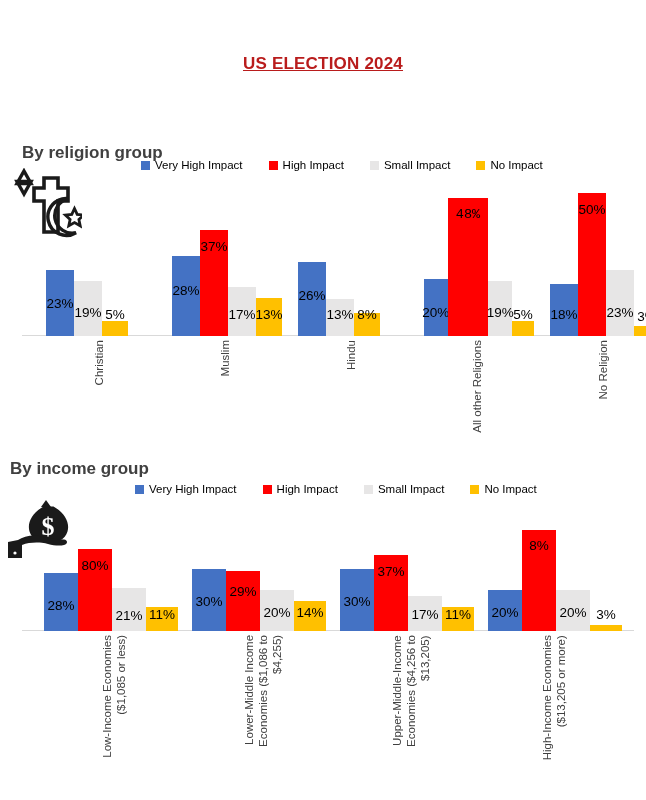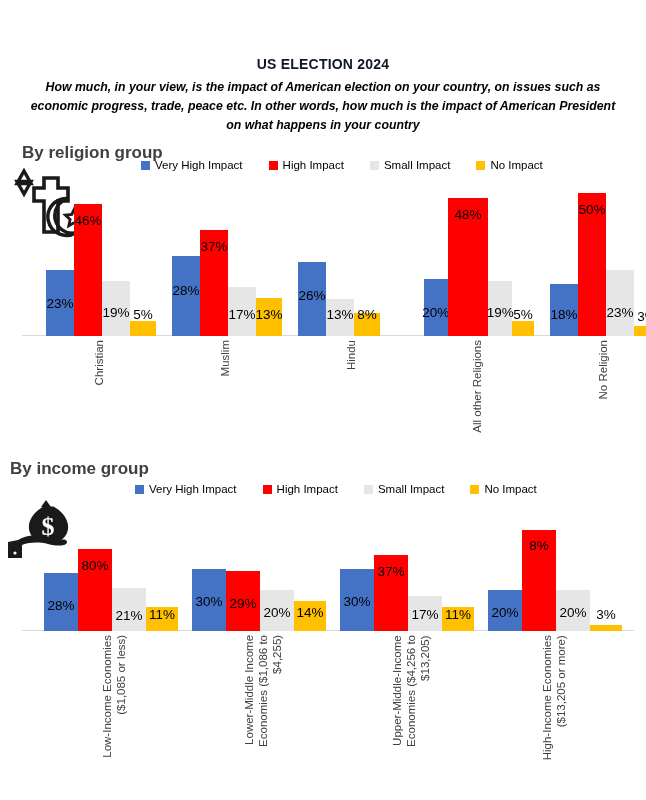--- a/index.html
+++ b/index.html
@@ -18,25 +18,26 @@
 
   
   .title-block {
     position: absolute;
     left: 0;
     top: 56px;
     width: 646px;
     text-align: center;
   }
   .main-title {
-    font-size: 14px;
+    font-size: 17px;
     font-weight: bold;
-    color: #0f172a;
+    color: #b91c1c;
     letter-spacing: 0.2px;
     line-height: 16px;
+    text-decoration: underline;
   }
   .subtitle {
     font-size: 12.3px;
     font-weight: bold;
     font-style: italic;
     color: #000000;
     line-height: 19px;
     margin: 6px auto 0 auto;
     width: 600px;
   }
@@ -154,21 +155,20 @@
     line-height: 14px;
     text-align: right;
     white-space: pre;
   }
 </style>
 </head>
 <body>
 
 <div class="title-block">
   <div class="main-title">US ELECTION 2024</div>
-  <div class="subtitle">How much, in your view, is the impact of American election on your country, on issues such as economic progress, trade, peace etc. In other words, how much is the impact of American President on what happens in your country</div>
 </div>
 
 <div class="section-heading" id="religion-heading">By religion group</div>
 
 <div class="legend" id="religion-legend">
   <div class="legend-item">
     <span class="legend-swatch" style="background:#4472C4"></span>
     <span>Very High Impact</span>
   </div>
   <div class="legend-item">
@@ -200,24 +200,20 @@
 <div class="chart-panel" id="religion-chart">
   <div class="plot" id="religion-plot">
     <div class="axis-line" style="top:155px;"></div>
 
     <div class="group" style="left:46px; width:110px;">
       <div class="bar-wrap" style="width:28px;">
         <div class="bar" style="height:66px;background:#4472C4"></div>
         <span class="bar-label" style="bottom:25px;">23%</span>
       </div>
       <div class="bar-wrap" style="width:28px;">
-        <div class="bar" style="height:132px;background:#FF0000"></div>
-        <span class="bar-label" style="bottom:108px;">46%</span>
-      </div>
-      <div class="bar-wrap" style="width:28px;">
         <div class="bar" style="height:55px;background:#E7E6E6"></div>
         <span class="bar-label" style="bottom:16px;">19%</span>
       </div>
       <div class="bar-wrap" style="width:26px;">
         <div class="bar" style="height:15px;background:#FFC000"></div>
         <span class="bar-label" style="bottom:14px;">5%</span>
       </div>
     </div>
 
     <div class="group" style="left:172px; width:110px;">
@@ -252,21 +248,21 @@
         <div class="bar" style="height:23px;background:#FFC000"></div>
         <span class="bar-label" style="bottom:14px;">8%</span>
       </div>
     </div>
 
     <div class="group" style="left:424px; width:110px;">
       <div class="bar-wrap" style="width:28px;">
         <div class="bar" style="height:57px;background:#4472C4"></div>
         <span class="bar-label" style="bottom:16px;">20%</span>
       </div>
-      <div class="bar-wrap" style="width:48px;">
+      <div class="bar-wrap" style="width:48px;font-family:Liberation Mono, monospace;">
         <div class="bar" style="height:138px;background:#FF0000"></div>
         <span class="bar-label" style="bottom:114px;">48%</span>
       </div>
       <div class="bar-wrap" style="width:28px;">
         <div class="bar" style="height:55px;background:#E7E6E6"></div>
         <span class="bar-label" style="bottom:16px;">19%</span>
       </div>
       <div class="bar-wrap" style="width:26px;">
         <div class="bar" style="height:15px;background:#FFC000"></div>
         <span class="bar-label" style="bottom:14px;">5%</span>
@@ -358,21 +354,21 @@
       </div>
     </div>
 
     <div class="group" style="left:192px; width:136px;">
       <div class="bar-wrap" style="width:34px;">
         <div class="bar" style="height:62px;background:#4472C4"></div>
         <span class="bar-label" style="bottom:22px;">30%</span>
       </div>
       <div class="bar-wrap" style="width:34px;">
         <div class="bar" style="height:60px;background:#FF0000"></div>
-        <span class="bar-label" style="bottom:20px;text-align:center;">29%</span>
+        <span class="bar-label" style="bottom:32px;text-align:center;">29%</span>
       </div>
       <div class="bar-wrap" style="width:34px;">
         <div class="bar" style="height:41px;background:#E7E6E6"></div>
         <span class="bar-label" style="bottom:11px;">20%</span>
       </div>
       <div class="bar-wrap" style="width:32px;">
         <div class="bar" style="height:30px;background:#FFC000"></div>
         <span class="bar-label" style="bottom:11px;">14%</span>
       </div>
     </div>

